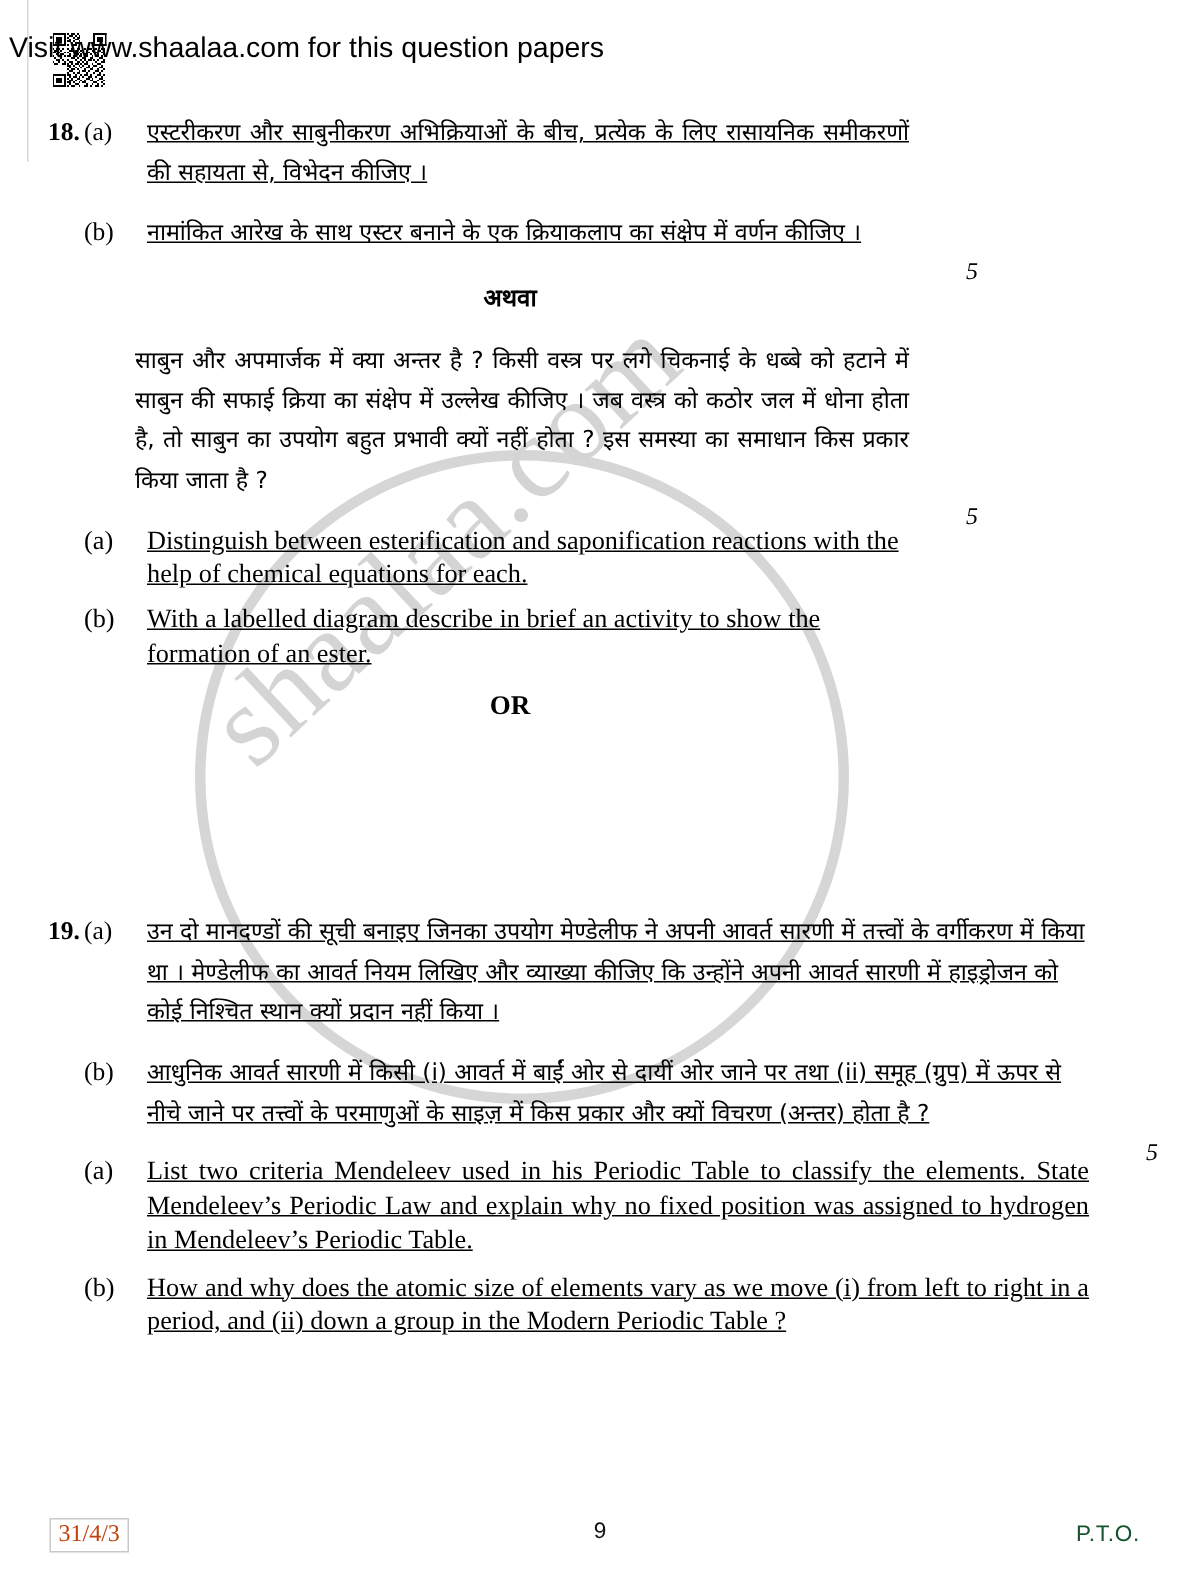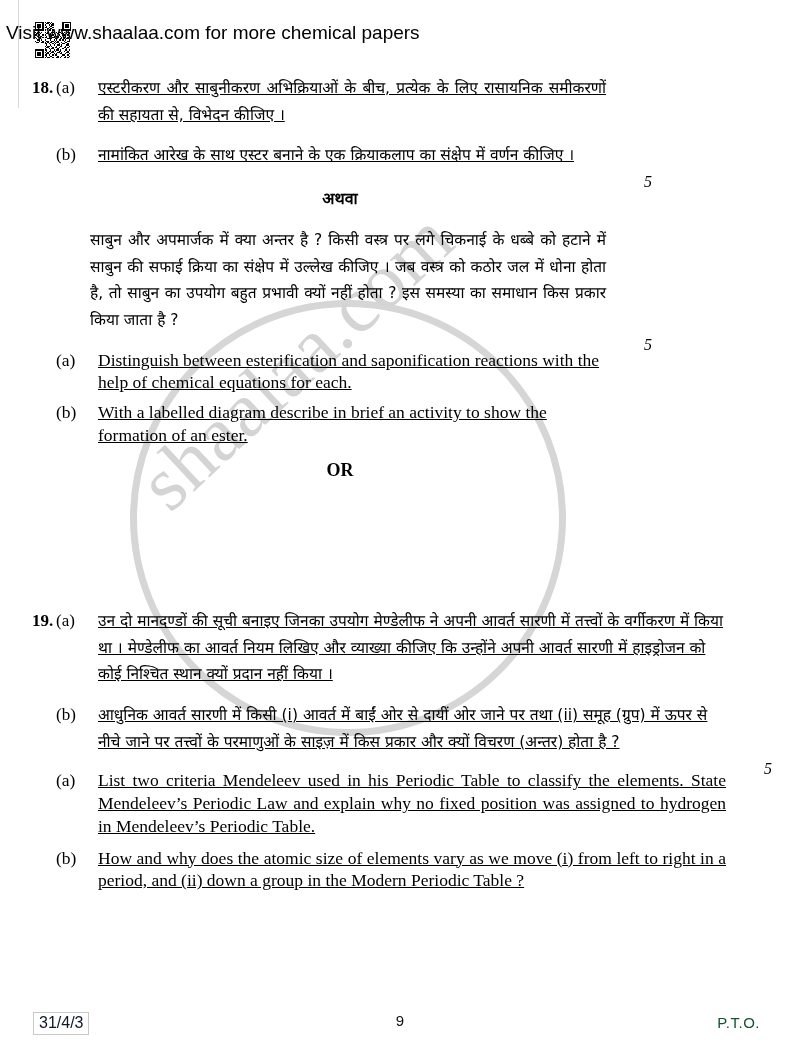--- a/index.html
+++ b/index.html
@@ -181,24 +181,24 @@
     width: 800px;
     height: 54px;
     z-index: 3;
   }
   .paper-code {
     position: absolute;
     left: 33px;
     top: 6px;
     border: 1px solid #c9c9c9;
     padding: 0px 5px 1px 5px;
-    font-family: Liberation Sans, sans-serif;
+    font-family: Liberation Serif, serif;
     font-size: 16px;
     line-height: 1.25;
-    color: #0f172a;
+    color: #c2410c;
   }
   .page-no {
     position: absolute;
     left: 0;
     top: 6px;
     width: 800px;
     text-align: center;
     font-family: "Liberation Sans", "DejaVu Sans", sans-serif;
     font-size: 15px;
     color: #111;
@@ -510,15 +510,15 @@
     </div>
 
   </div>
 
   <div class="footer">
     <div class="paper-code">31/4/3</div>
     <div class="page-no">9</div>
     <div class="pto">P.T.O.</div>
   </div>
 
-  <div class="promo-bar">Visit www.shaalaa.com for more chemical papers</div>
+  <div class="promo-bar">Visit www.shaalaa.com for this question papers</div>
 
 </div>
 
 </body></html>

